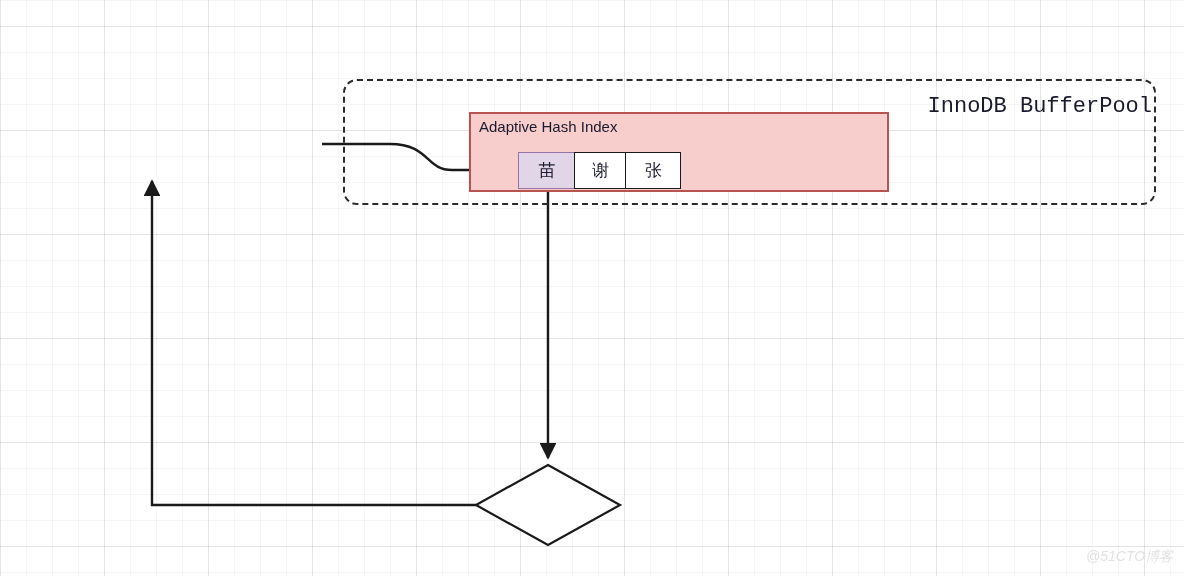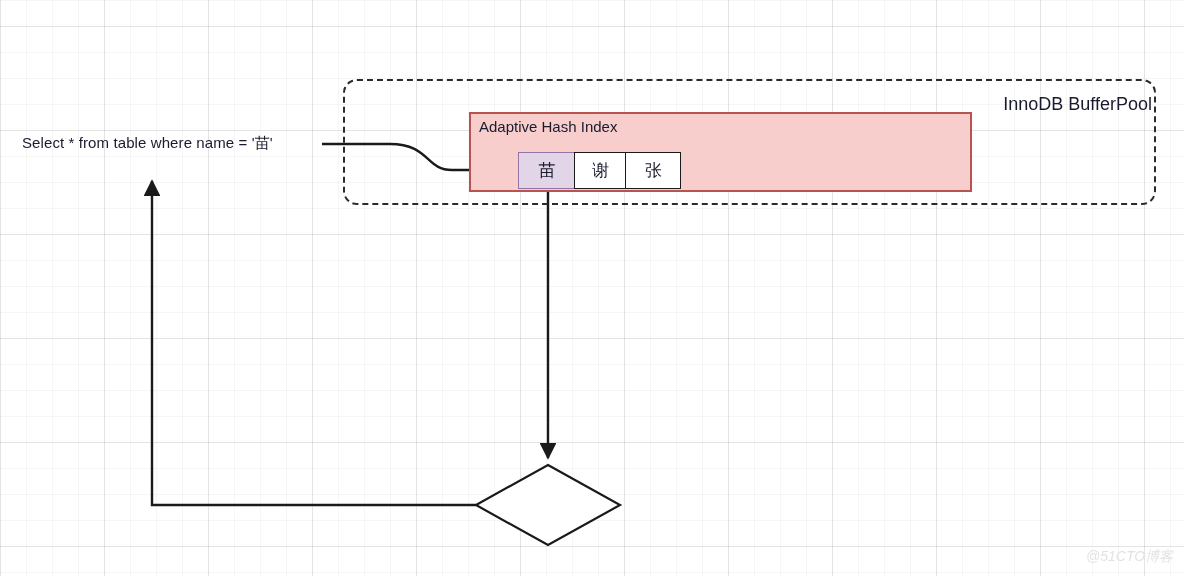--- a/index.html
+++ b/index.html
@@ -51,31 +51,32 @@
     width: 813px;
     height: 126px;
     border: 2.5px dashed #2b2b2b;
     border-radius: 14px;
     box-sizing: border-box;
   }
   .bufferpool-label {
     position: absolute;
     right: 2px;
     top: 13px;
-    font-size: 18px;
+    font-size: 22px;
     color: #1a1a2e;
     white-space: nowrap;
+    font-family: Liberation Mono, monospace;
   }
 
   
   .ahi-box {
     position: absolute;
     left: 469px;
     top: 112px;
-    width: 503px;
+    width: 420px;
     height: 80px;
     background: #f8cecc;
     border: 2px solid #b85450;
     box-sizing: border-box;
   }
   .ahi-label {
     position: absolute;
     left: 8px;
     top: 4px;
     font-size: 15px;
@@ -149,21 +150,20 @@
 
     <path d="M 322 144 L 390 144 C 430 144 425 170 452 170 L 510 170" fill="none" stroke="#1a1a1a" stroke-width="2.4" marker-end="url(#arrow)"></path>
 
     <path d="M 548 190 L 548 458" fill="none" stroke="#1a1a1a" stroke-width="2.4" marker-end="url(#arrow)"></path>
 
     <path d="M 476 505 L 152 505 L 152 181" fill="none" stroke="#1a1a1a" stroke-width="2.4" marker-end="url(#arrow)"></path>
 
     <polygon points="548,465 620,505 548,545 476,505" fill="#ffffff" stroke="#1a1a1a" stroke-width="2.2"></polygon>
   </svg>
 
-  <div class="query-text">Select * from table where name = '苗'</div>
 
   <div class="bufferpool">
     <div class="bufferpool-label">InnoDB BufferPool</div>
   </div>
 
   <div class="ahi-box">
     <div class="ahi-label">Adaptive Hash Index</div>
   </div>
 
   <div class="cells">

